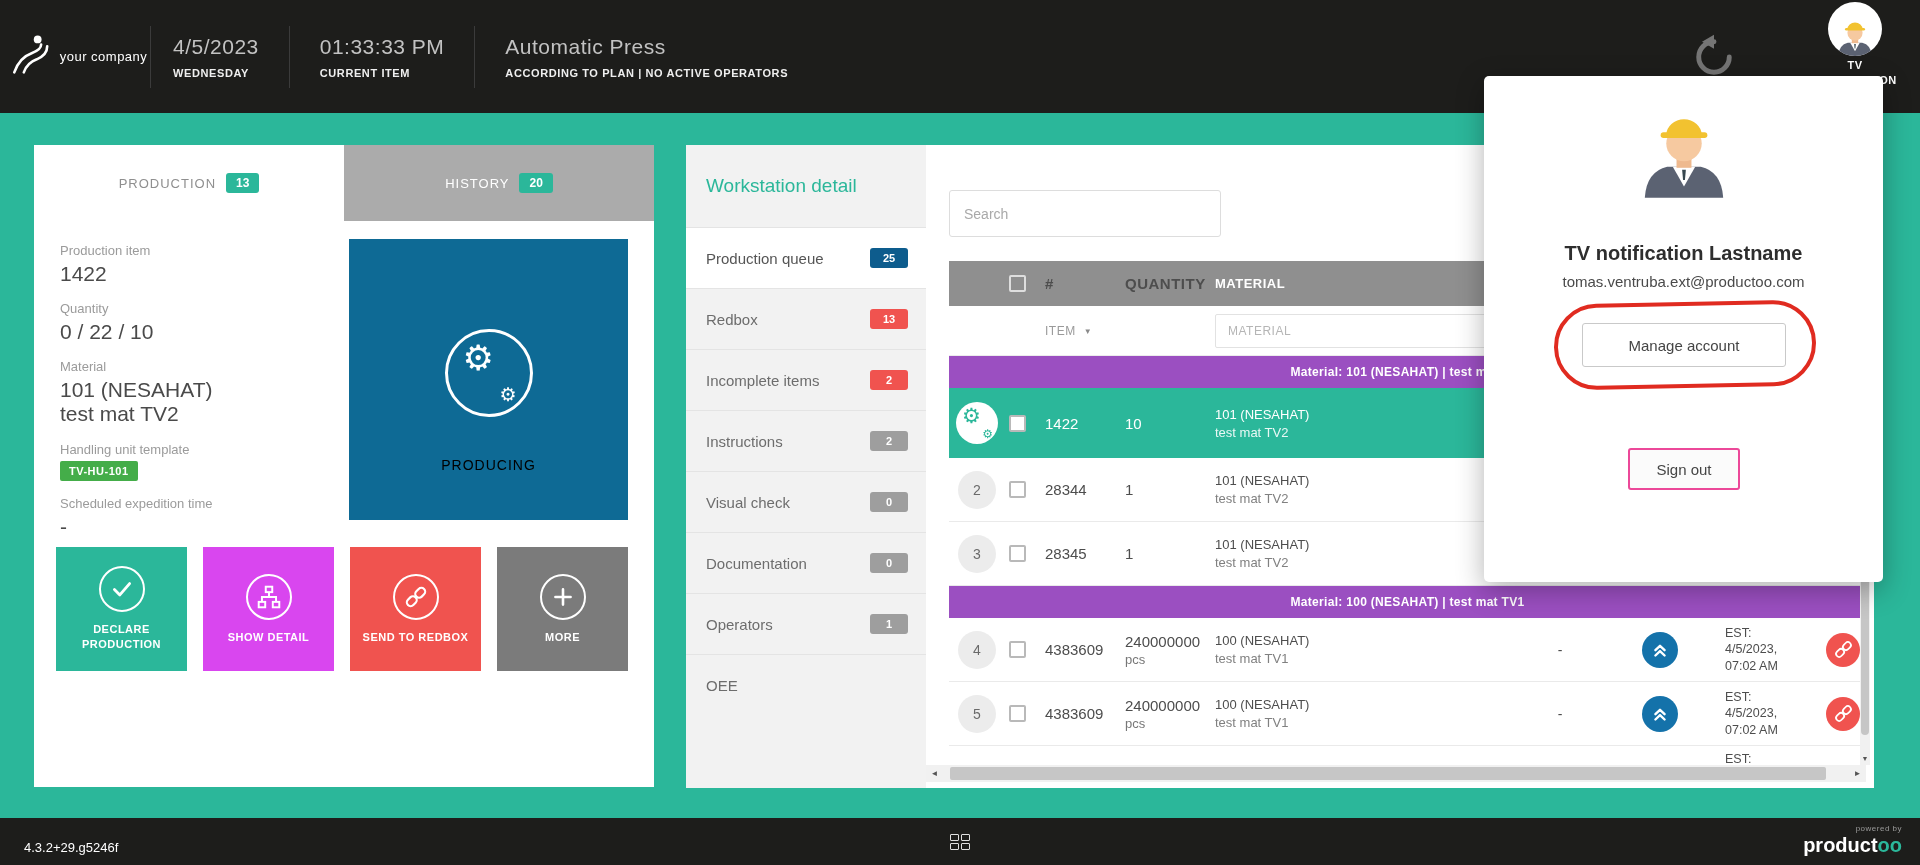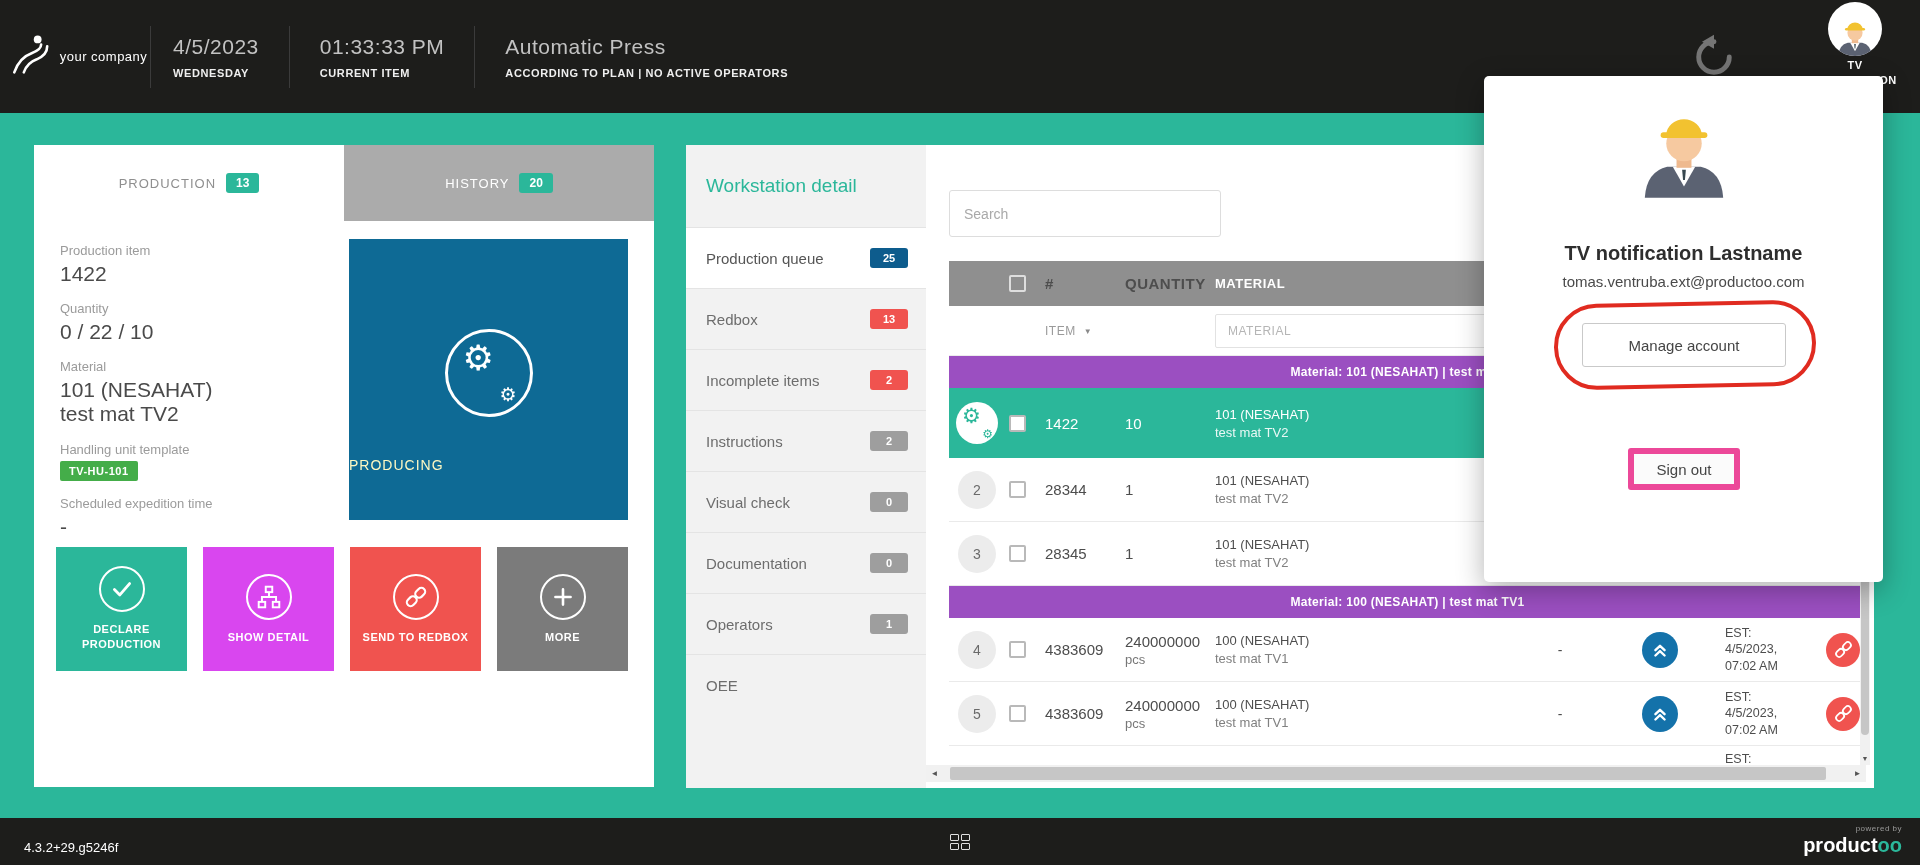--- a/index.html
+++ b/index.html
@@ -30,21 +30,21 @@
   .tab-badge{background:var(--accent,#2bb79a);color:#fff;font-size:12px;font-weight:bold;padding:3px 10px;border-radius:3px;letter-spacing:0}
   .prod-fields{position:absolute;left:26px;top:98px;width:286px}
   .field{margin-bottom:15px}
   .field-label{font-size:13px;color:#9b9b9b;margin-bottom:4px}
   .field-value{font-size:21px;color:#4a4a4a;line-height:1.15}
   .chip{display:inline-block;background:var(--chip-green,#44ad49);color:#fff;font-size:11px;font-weight:bold;padding:4px 9px;border-radius:2px;letter-spacing:0.5px}
   .producing-box{position:absolute;left:315px;top:94px;width:279px;height:281px;background:var(--producing-blue,#0e6a95)}
   .producing-circle{position:absolute;left:50%;top:90px;transform:translateX(-50%);width:88px;height:88px;border:3px solid #fff;border-radius:50%}
   .gear-lg{position:absolute;left:15px;top:8px;font-size:35px;color:#fff;line-height:1}
   .gear-sm{position:absolute;right:13px;bottom:10px;font-size:19px;color:#fff;line-height:1}
-  .producing-label{position:absolute;left:0;right:0;top:218px;color:#fef9c3;font-size:14px;letter-spacing:1px}
+  .producing-label{position:absolute;left:0;right:0;top:218px;text-align:center;color:#000000;font-size:14px;letter-spacing:1px}
   .actions{position:absolute;left:22px;bottom:116px;display:flex;gap:16px}
   .action-btn{width:131px;height:124px;display:flex;flex-direction:column;align-items:center;justify-content:center;gap:10px;cursor:pointer}
   .action-icon{width:46px;height:46px;border:2px solid #fff;border-radius:50%;display:flex;align-items:center;justify-content:center;flex-shrink:0}
   .action-icon svg{width:26px;height:26px}
   .action-label{color:#fff;font-size:11px;font-weight:bold;letter-spacing:0.5px;text-align:center;line-height:1.35;padding:0 10px}
 
   
   .ws-card{position:absolute;left:686px;top:145px;width:1188px;height:643px;background:#fff;display:flex;overflow:hidden}
   .ws-menu{width:240px;background:#f2f2f2;flex-shrink:0}
   .ws-title{height:82px;display:flex;align-items:center;padding-left:20px;color:var(--accent,#2bb79a);font-size:19px}
@@ -102,21 +102,21 @@
   .vs-down{position:absolute;bottom:0;left:0;width:10px;height:14px;font-size:7px;color:#555;display:flex;align-items:center;justify-content:center;cursor:pointer}
 
   
   .user-menu{position:absolute;left:1484px;top:76px;width:399px;height:506px;background:#fff;border-radius:5px;box-shadow:0 8px 28px rgba(0,0,0,0.3);z-index:50}
   .um-avatar{position:absolute;left:50%;top:28px;transform:translateX(-50%);width:112px;height:94px}
   .um-avatar svg{width:112px;height:94px}
   .um-name{position:absolute;left:0;right:0;top:166px;text-align:center;font-size:20px;font-weight:bold;color:#2e2e2e}
   .um-email{position:absolute;left:0;right:0;top:197px;text-align:center;font-size:15px;color:#4a4a4a}
   .manage-btn{position:absolute;left:98px;top:247px;width:204px;height:44px;background:#fff;border:1px solid #c9c9c9;border-radius:3px;font-size:15px;color:#454545;display:flex;align-items:center;justify-content:center;cursor:pointer}
   .annotation{position:absolute;left:70px;top:226px;width:262px;height:86px;border:4px solid var(--annotation-red,#e02b20);border-radius:43px;transform:rotate(-1.2deg);pointer-events:none}
-  .signout-btn{position:absolute;left:144px;top:372px;width:112px;height:42px;background:#fbfbfb;border:6px solid #ec4899;border-radius:3px;font-size:15px;color:#454545;display:flex;align-items:center;justify-content:center;cursor:pointer}
+  .signout-btn{position:absolute;left:144px;top:372px;width:112px;height:42px;background:#fbfbfb;border:2px solid #ec4899;border-radius:3px;font-size:15px;color:#454545;display:flex;align-items:center;justify-content:center;cursor:pointer}
 
   
   .app-footer{position:absolute;left:0;right:0;bottom:0;height:47px;background:var(--dark,#1d1d1b);z-index:5}
   .version{position:absolute;left:24px;top:0;height:58px;display:flex;align-items:center;color:#fff;font-size:13px}
   .grid-icon{position:absolute;left:50%;top:50%;transform:translate(-50%,-50%);display:grid;grid-template-columns:9px 9px;grid-template-rows:7px 7px;gap:2px;cursor:pointer}
   .grid-icon i{border:1.5px solid #e0e0e0;border-radius:1px;display:block}
   .brand{position:absolute;right:18px;top:6px;display:flex;flex-direction:column;align-items:flex-end}
   .powered{font-size:8px;color:#9a9a9a;letter-spacing:0.5px}
   .brand-name{font-size:20px;font-weight:bold;color:#fff;line-height:1.2}
   .brand-name .oo{color:var(--accent,#2bb79a)}

